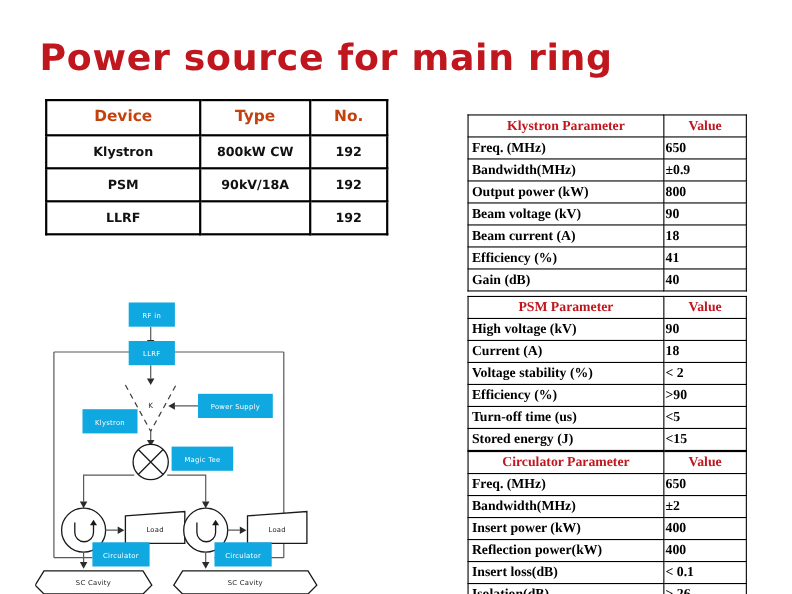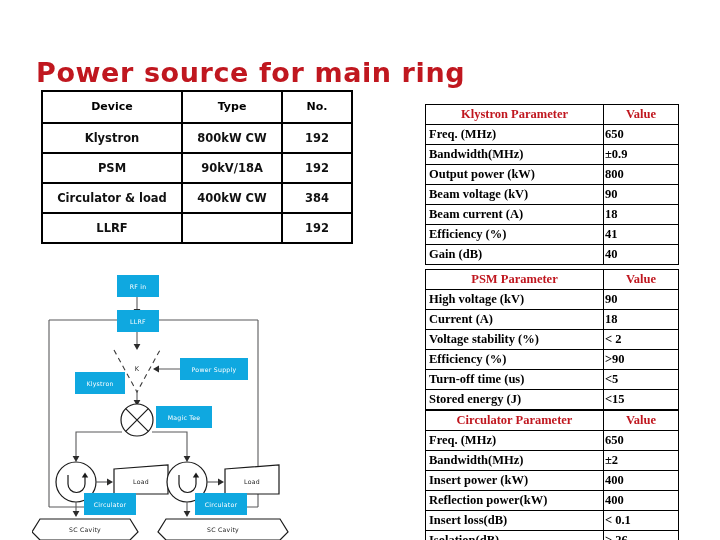--- a/index.html
+++ b/index.html
@@ -14,26 +14,25 @@
     overflow: hidden;
     position: relative;
   }
 
   
   #slide-title {
     position: absolute;
     left: 36px;
     top: 33px;
     font-family: "DejaVu Sans", sans-serif;
-    font-size: 27px;
+    font-size: 33px;
     font-weight: bold;
     color: #c0171f;
     letter-spacing: 0.6px;
     white-space: nowrap;
-    margin-top: 24px;
   }
 
   
   #device-table {
     position: absolute;
     left: 41px;
     top: 90px;
     width: 310px;
     border-collapse: collapse;
     table-layout: fixed;
@@ -43,22 +42,22 @@
     text-align: center;
     font-family: "DejaVu Sans", sans-serif;
     font-size: 11.5px;
     font-weight: bold;
     color: #111111;
     height: 28px;
     padding: 0 2px;
     line-height: 1.1;
   }
   #device-table thead th {
-    color: #000000;
-    font-size: 11px;
+    color: #c2410c;
+    font-size: 14px;
     height: 30px;
   }
   .col-device { width: 140px; }
   .col-type   { width: 100px; }
   .col-no     { width: 70px; }
 
   
   .param-table {
     position: absolute;
     border-collapse: collapse;
@@ -148,25 +147,20 @@
       <td>Klystron</td>
       <td>800kW CW</td>
       <td>192</td>
     </tr>
     <tr>
       <td>PSM</td>
       <td>90kV/18A</td>
       <td>192</td>
     </tr>
     <tr>
-      <td>Circulator &amp; load</td>
-      <td>400kW CW</td>
-      <td>384</td>
-    </tr>
-    <tr>
       <td>LLRF</td>
       <td></td>
       <td>192</td>
     </tr>
   </tbody>
 </table>
 
 <table id="klystron-table" class="param-table">
   <colgroup>
       <col class="param-name">

